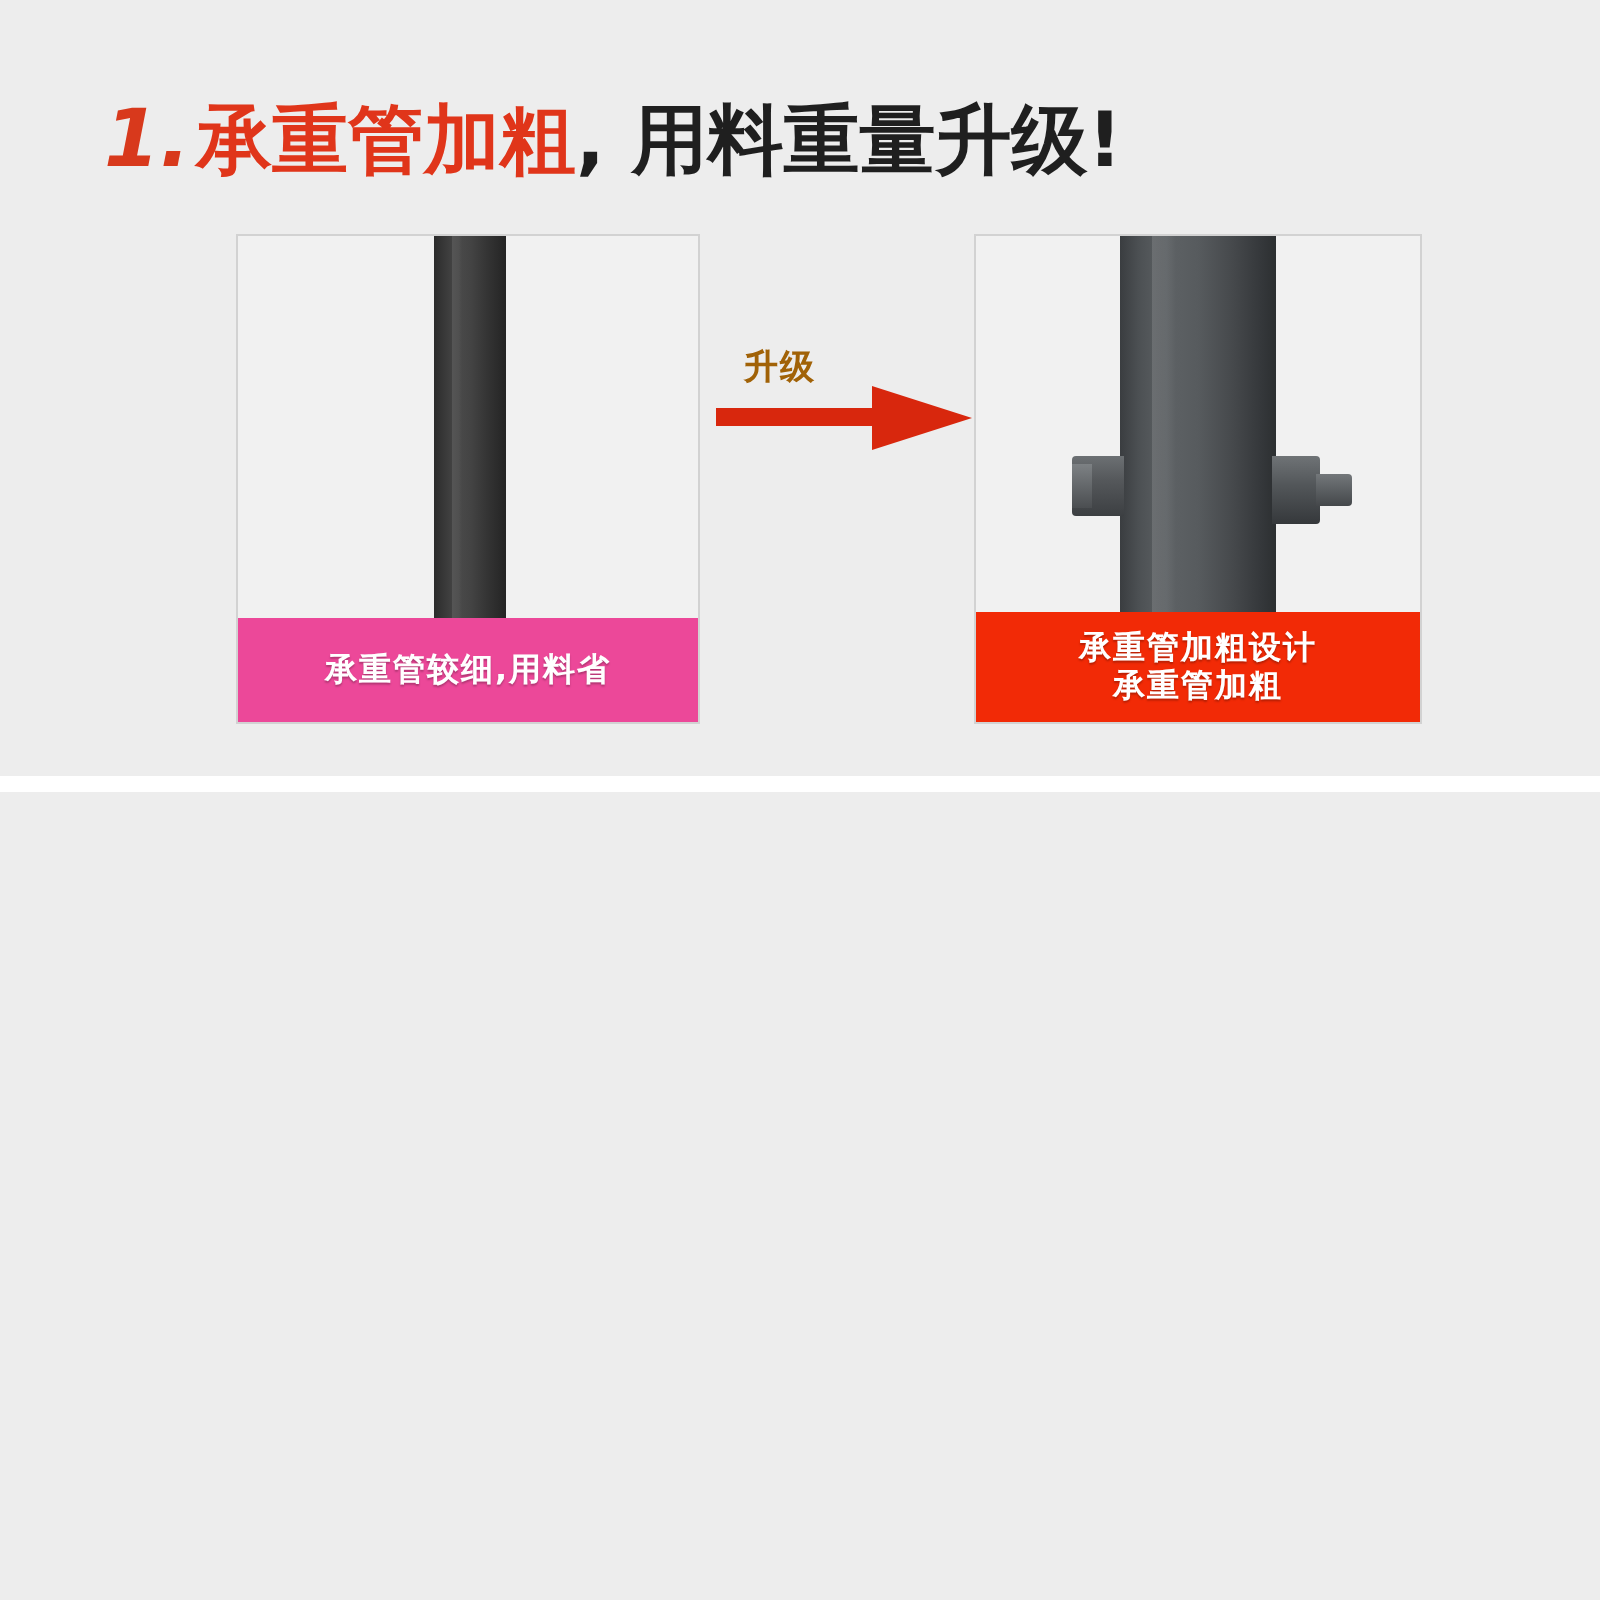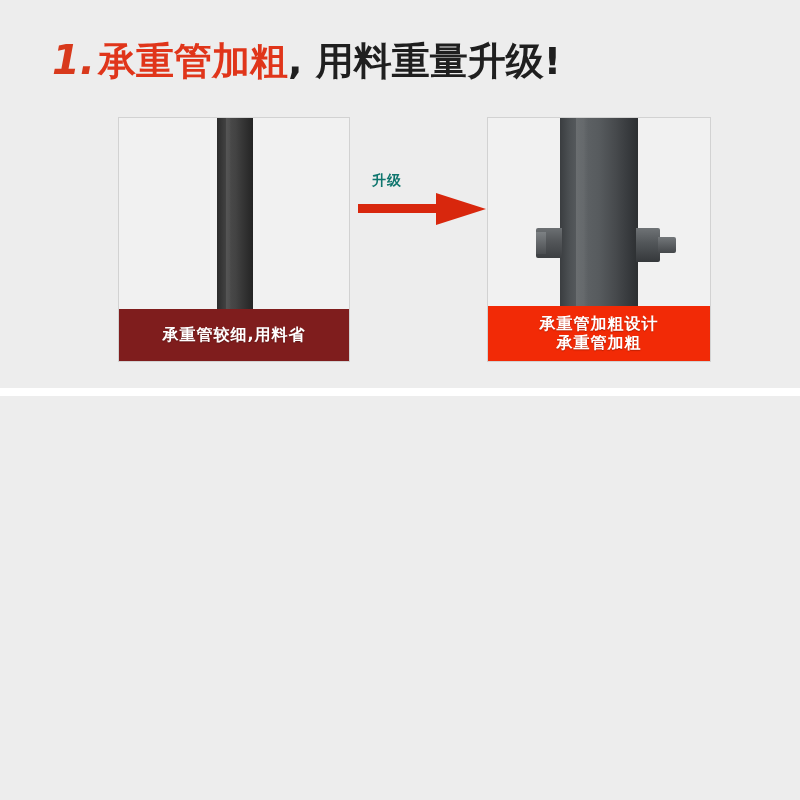--- a/index.html
+++ b/index.html
@@ -44,21 +44,21 @@
   
   .heading {
     position: absolute;
     white-space: nowrap;
     font-weight: bold;
     font-size: 38px;
     letter-spacing: 0px;
     line-height: 1;
     text-rendering: optimizeLegibility;
   }
-  #heading-1 { left: 52px; top: 40px; }
+  #heading-1 { left: 52px; top: 50px; }
 
   .h-num {
     color: #d8391c;
     font-style: italic;
     font-weight: bold;
     font-size: 40px;
     padding-right: 3px;
   }
   .h-red {
     color: #e0351a;
@@ -96,21 +96,21 @@
     color: #ffffff;
     font-weight: bold;
     text-align: center;
     display: flex;
     flex-direction: column;
     align-items: center;
     justify-content: center;
     letter-spacing: 1px;
     text-shadow: 0 1px 1px rgba(0,0,0,0.25);
   }
-  .caption.gray { background: #7f1d1d; }
+  .caption.gray { background: #ec4899; }
   .caption.red  { background: #f22a06; }
   .caption .cap-line { line-height: 1.18; }
 
   
   #panel-1-left {
     left: 118px;
     top: 117px;
     width: 232px;
     height: 245px;
   }
@@ -221,23 +221,23 @@
   
   .arrow-wrap {
     position: absolute;
   }
   #arrow-1 { left: 358px; top: 172px; width: 128px; height: 60px; }
 
   .arrow-label {
     position: absolute;
     left: 14px;
     top: 0;
-    color: #0f766e;
-    font-weight: bold;
-    font-size: 14px;
+    color: #a16207;
+    font-weight: bold;
+    font-size: 17px;
     letter-spacing: 1px;
   }
   .arrow-line {
     position: absolute;
     left: 0;
     top: 32px;
     width: 92px;
     height: 9px;
     background: #d8270d;
   }

